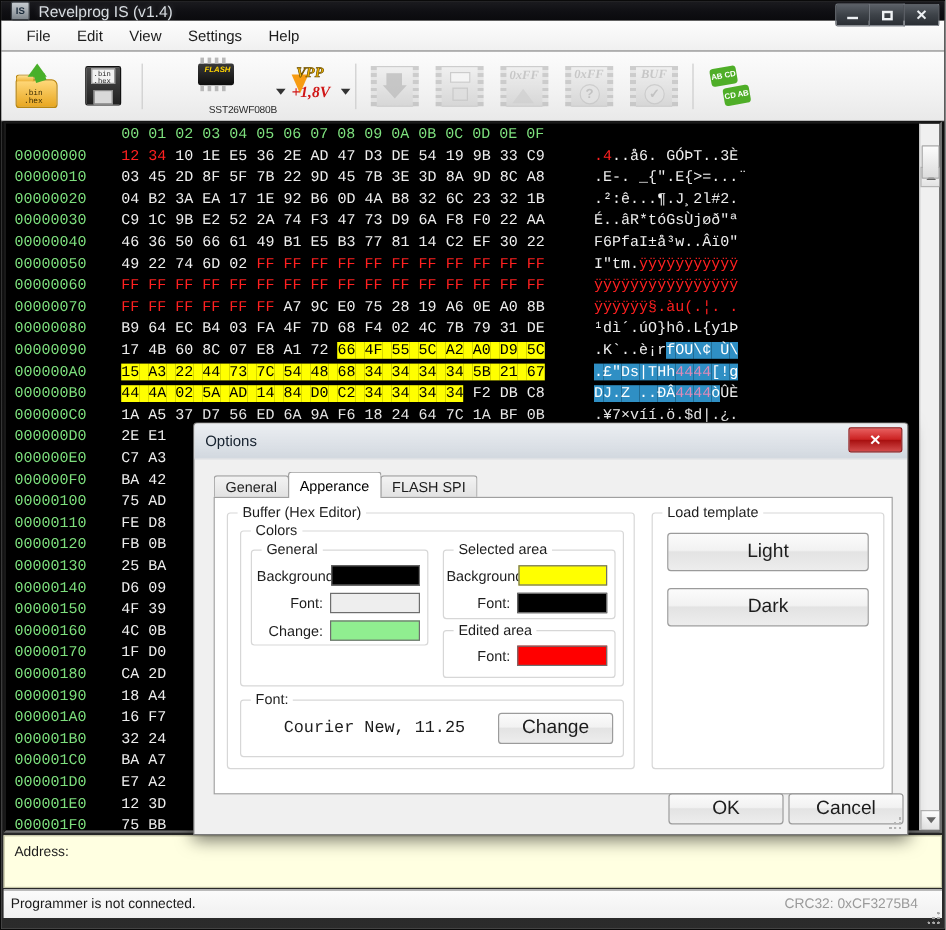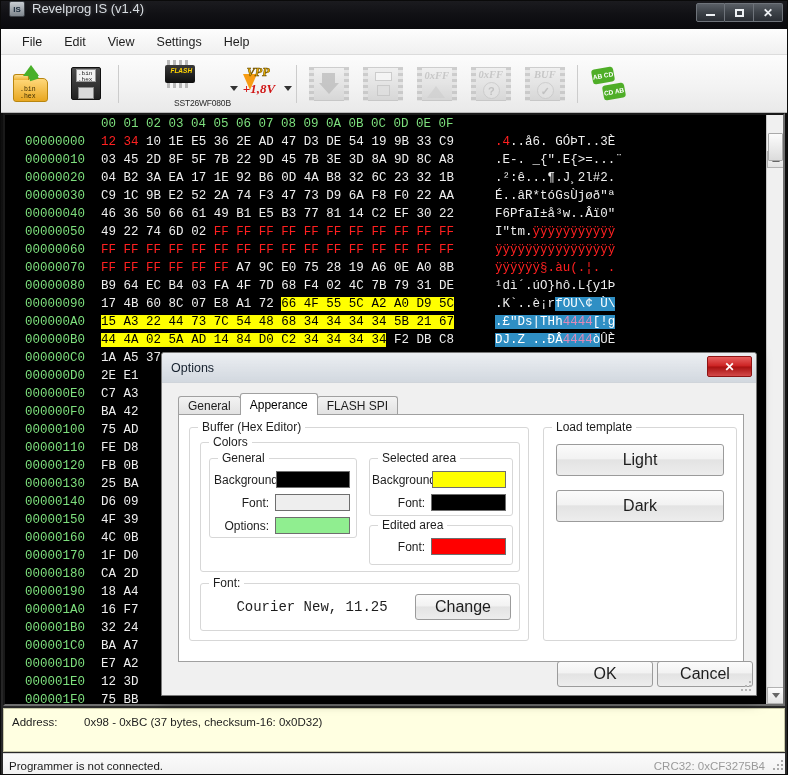--- a/index.html
+++ b/index.html
@@ -17,23 +17,23 @@
     position: relative;
     width: 788px; height: 775px;
     background: linear-gradient(to bottom, #0c0c0c 0%, #141414 45%, #2b2b2b 100%);
     border: 1px solid #0a0a0a;
     overflow: hidden;
   }
 
   
   #titlebar {
     position: relative;
-    height: 28px;
+    height: 16px;
     background: linear-gradient(to bottom, #1b1b1f 0%, #101014 50%, #0a0a0d 100%);
-    display: flex; align-items: flex-start;
+    display: flex; align-items: center;
     padding-left: 8px;
   }
   #titlebar .app-icon {
     width: 16px; height: 16px;
     background: linear-gradient(to bottom, #c8cdd2, #7e858c);
     border: 1px solid #3c4046;
     border-radius: 2px;
     display: flex; align-items: center; justify-content: center;
     font-size: 8px; color: #1a2a3a; font-weight: bold;
     margin-right: 7px;
@@ -162,21 +162,21 @@
     border: 2px inset #6e6e6e;
     margin: 0 2px;
     overflow: hidden;
     font-family: "Liberation Mono", "DejaVu Sans Mono", monospace;
     font-size: 12.5px;
     line-height: 18px;
     white-space: pre;
   }
   #hexpane { position: absolute; left: 0; top: 0; right: 17px; bottom: 0; overflow: hidden; }
   .hexline { height: 18px; display: flex; }
-  .addr   { color: #7ddf7d; padding-left: 20px; width: 96px; }
+  .addr   { color: #7ddf7d; padding-left: 7px; width: 96px; }
   .hexcols{ color: #eeeeee; width: 382px; }
   .asciicol { color: #eeeeee; padding-left: 12px; }
   .hdr .hexcols, .hdr .asciicol { color: #7ddf7d; }
   .b-red   { color: #ff2020; }
   .sel     { background: #ffff00; color: #000000; }
   .asc-sel { background: #2f8fc4; color: #ffffff; }
   .asc-pink{ color: #e08ab8; }
 
   
   #hexscroll {
@@ -454,21 +454,20 @@
     <div id="hexscroll">
       <div class="sb-btn"><i class="sb-up"></i></div>
       <div id="sb-thumb"></div>
       <div class="sb-btn bottom"><i class="sb-dn"></i></div>
     </div>
   </div>
 
   <div id="infobar">
     <div class="inforow">
       <span class="infolabel">Address:</span>
-      <span>0x98 - 0xBC (37 bytes, checksum-16: 0x0D32)</span>
     </div>
   </div>
 
   <div id="statusbar">
     <span>Programmer is not connected.</span>
     <span id="crc-text">CRC32: 0xCF3275B4</span>
     <span class="grip"></span>
   </div>
 
   <div id="options-dialog">
@@ -500,21 +499,21 @@
               <div style="padding:12px 6px 0 4px;">
                 <div class="fieldrow">
                   <span class="flabel" style="width:62px">Background:</span>
                   <span class="swatch" id="sw-gen-bg" style="background: rgb(0, 0, 0);"></span>
                 </div>
                 <div class="fieldrow">
                   <span class="flabel" style="width:62px">Font:</span>
                   <span class="swatch" id="sw-gen-font" style="background: rgb(238, 238, 238);"></span>
                 </div>
                 <div class="fieldrow">
-                  <span class="flabel" style="width:62px">Options:</span>
+                  <span class="flabel" style="width:62px">Change:</span>
                   <span class="swatch" id="sw-gen-hdr" style="background: rgb(144, 238, 144);"></span>
                 </div>
               </div>
             </div>
 
             <div class="gbox" style="left:168px; top:15px; width:144px; height:58px;">
               <span class="glabel">Selected area</span>
               <div style="padding:12px 6px 0 2px;">
                 <div class="fieldrow">
                   <span class="flabel" style="width:60px">Background:</span>

